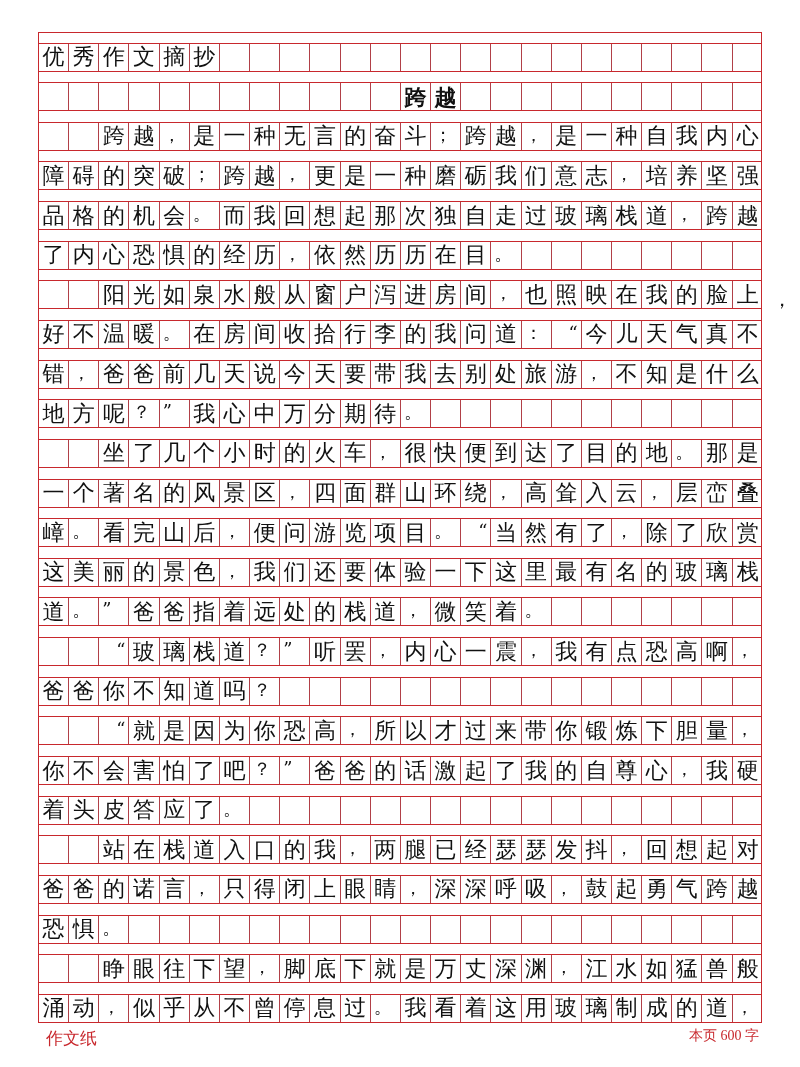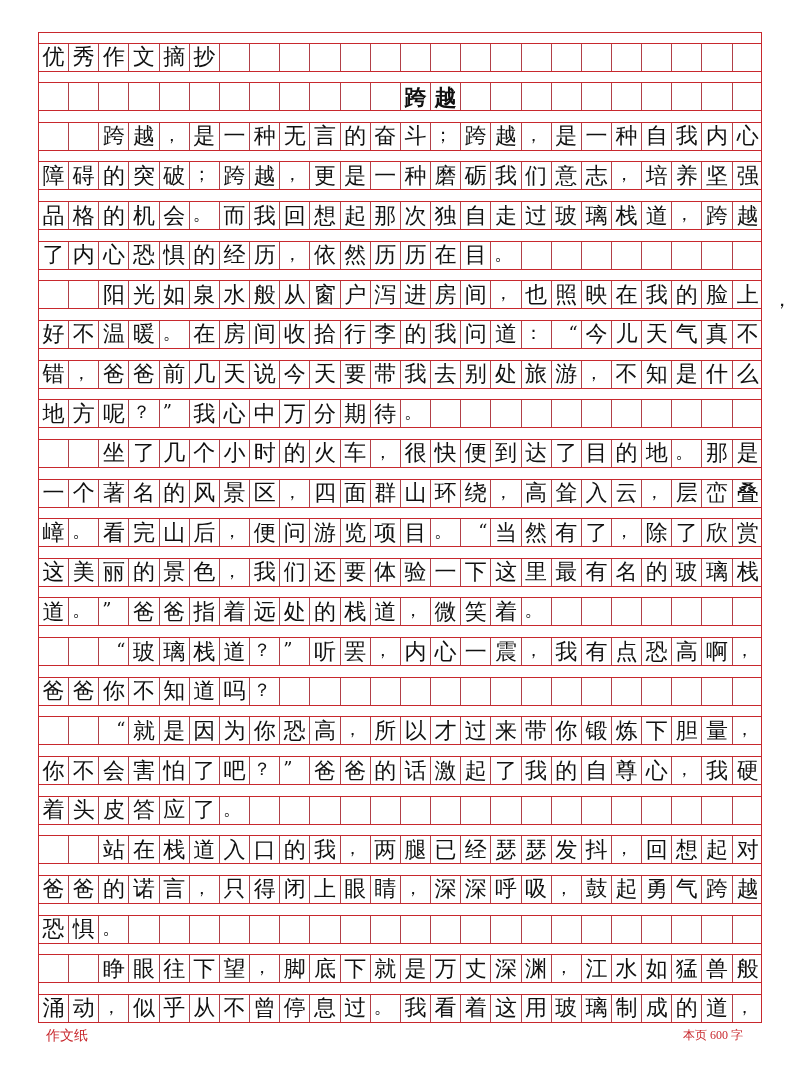--- a/index.html
+++ b/index.html
@@ -9,23 +9,23 @@
            border: 1.5px solid #c8282d; box-sizing: border-box; }
   .row { position: absolute; left: 0; width: 100%; height: 29px; display: flex;
          border-top: 1px solid #c8282d; border-bottom: 1px solid #c8282d; box-sizing: border-box; }
   .cell { flex: 0 0 auto; width: 30.1667px; height: 100%; box-sizing: border-box;
           border-right: 1px solid #b14048; display: flex; align-items: center; justify-content: center;
           font-size: 22px; color: #111; line-height: 1; font-family: "DejaVu Serif", serif; }
   .cell:last-child { border-right: none; }
   .cell.punct { justify-content: flex-start; align-items: flex-end; padding-left: 3px; padding-bottom: 6px; font-size: 18px; }
   .cell.bold { font-weight: bold; }
   .hang { position: absolute; left: 772px; font-size: 20px; color: #111; font-family: "DejaVu Serif", serif; }
-  .footer-left { position: absolute; left: 46px; top: 1027px; font-size: 14px; color: #c8282d;
+  .footer-left { position: absolute; left: 46px; top: 1027px; font-size: 17px; color: #c8282d;
                  font-family: "Liberation Serif", serif; }
-  .footer-right { position: absolute; right: 57px; top: 1027px; font-size: 12px; color: #c8282d;
+  .footer-right { position: absolute; right: 41px; top: 1027px; font-size: 14px; color: #c8282d;
                   font-family: "Liberation Serif", serif; }
 </style>
 </head>
 <body>
 
 <div class="sheet" id="sheet">
     <div class="row" style="top: 9.5px;">
       <div class="cell">优</div>
       <div class="cell">秀</div>
       <div class="cell">作</div>

